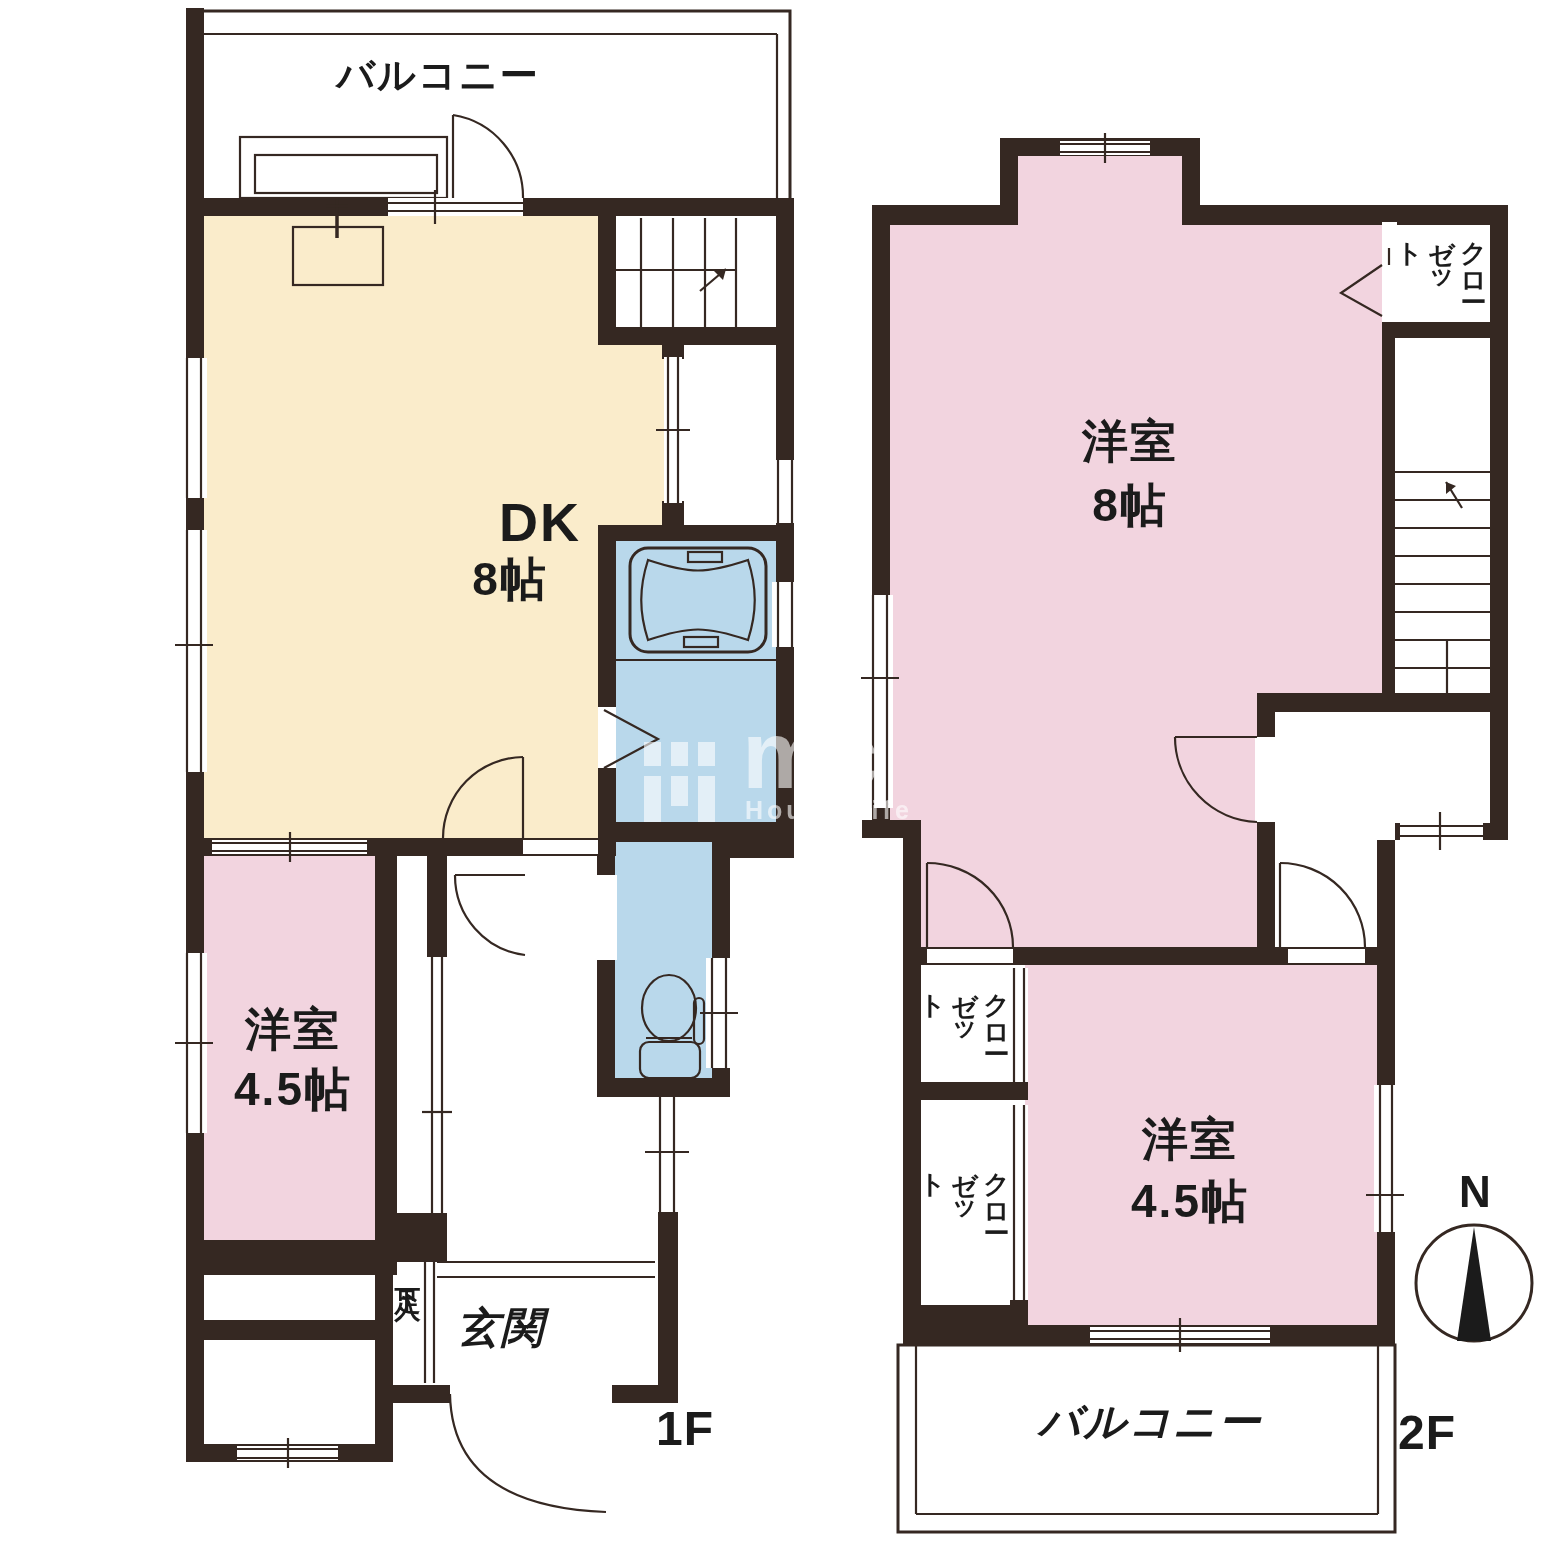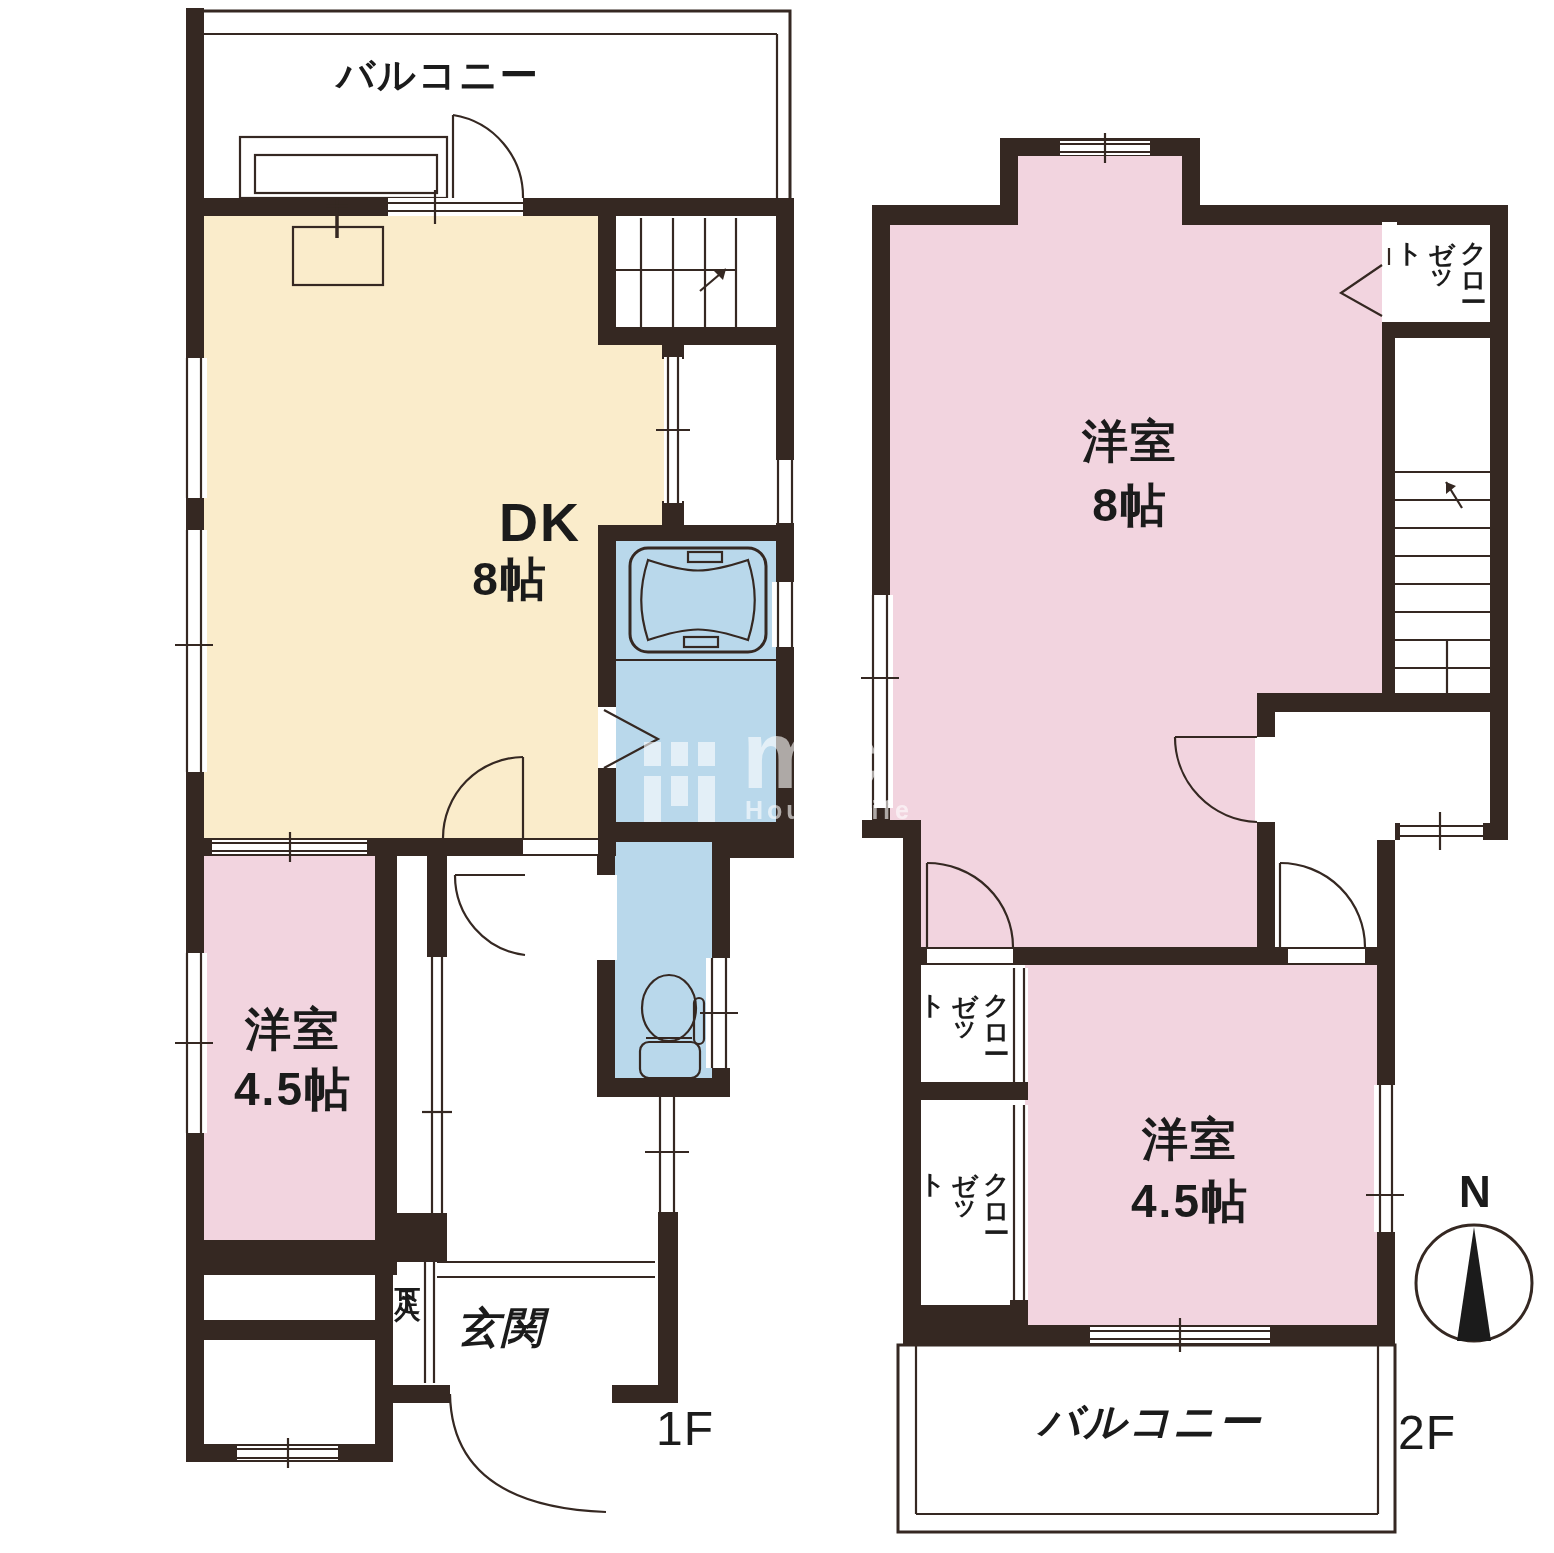--- a/index.html
+++ b/index.html
@@ -4,21 +4,21 @@
 <style>
   html,body{margin:0;padding:0;background:#ffffff;}
   .stage{position:relative;width:1554px;height:1553px;background:#fff;overflow:hidden;
          font-family:"Liberation Sans","DejaVu Sans",sans-serif;}
   svg{position:absolute;left:0;top:0;}
   .lbl{position:absolute;transform:translate(-50%,-50%);white-space:nowrap;
        color:#1b1b1b;font-weight:600;letter-spacing:2px;}
   .lbl.vert{writing-mode:vertical-rl;white-space:normal;letter-spacing:3px;}
   .f38{font-size:38px;} .f46{font-size:46px;} .f54{font-size:54px;}
   .f42{font-size:42px;font-style:italic;} .f26{font-size:26px;line-height:32px;} .f44{font-size:44px;}
-  .floorlbl{font-weight:400;font-size:48px;letter-spacing:1px;}
+  .floorlbl{font-weight:700;font-size:48px;letter-spacing:1px;}
   .wm{position:absolute;opacity:0.60;color:#ffffff;font-weight:bold;z-index:5;}
   .wm-mc{left:742px;top:700px;font-size:96px;letter-spacing:-2px;}
   .wm-sub{left:745px;top:796px;font-size:25px;letter-spacing:4px;text-align:center;}
   .wm-bars{position:absolute;left:644px;top:742px;width:90px;height:80px;z-index:5;opacity:0.60;}
   .wm-bars div{position:absolute;background:#fff;}
 </style>
 </head>
 <body>
 
 <div class="stage">

